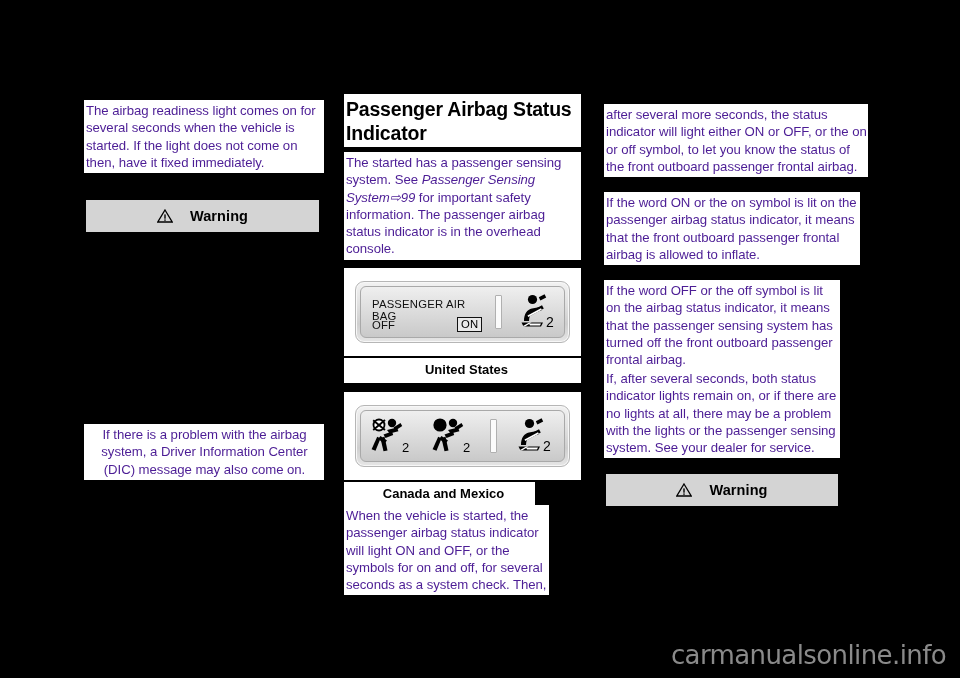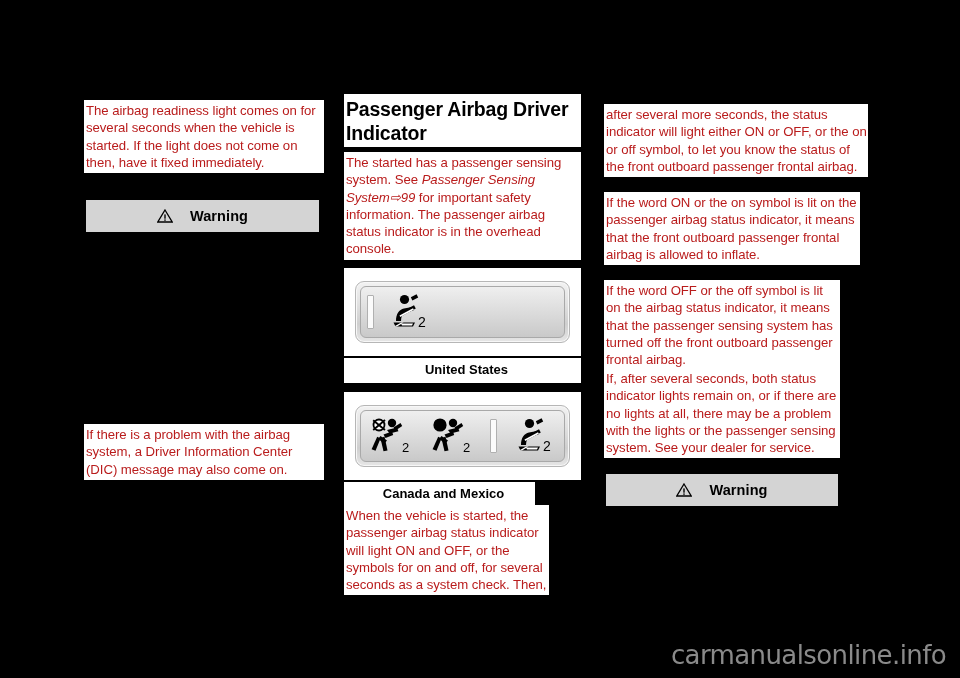--- a/index.html
+++ b/index.html
@@ -35,21 +35,21 @@
 
   .block {
     position: absolute;
     background: #ffffff;
     box-sizing: border-box;
   }
 
   .para {
     font-size: 13.2px;
     line-height: 17.3px;
-    color: #b91c1c;
+    color: #4c1d95;
     padding: 2px 1px 2px 2px;
     background: #ffffff;
     letter-spacing: -0.05px;
   }
 
   .heading {
     font-size: 19.5px;
     line-height: 24px;
     font-weight: bold;
     background: #ffffff;
@@ -192,34 +192,39 @@
       <span class="warn-tri">
         <svg viewBox="0 0 16 14" width="16" height="14">
           <polygon points="8,1 15.2,13 0.8,13" fill="none" stroke="#000" stroke-width="1.3"></polygon>
           <rect x="7.3" y="5.4" width="1.4" height="4.3" fill="#000"></rect>
           <rect x="7.3" y="10.4" width="1.4" height="1.4" fill="#000"></rect>
         </svg>
       </span>
       <span class="wtext">Warning</span>
     </div>
 
-    <div class="block para" style="left:0; top:424px; width:240px;">If there is a problem with the airbag system, a Driver Information Center (DIC) message may also come on.</div>
+    <div class="block para" style="left:0; top:424px; width:240px;text-align:center;">If there is a problem with the airbag system, a Driver Information Center (DIC) message may also come on.</div>
   </div>
 
   <div class="col col-2">
 
-    <div class="block heading" style="left:0; top:94px; width:237px;">Passenger Airbag Driver Indicator</div>
+    <div class="block heading" style="left:0; top:94px; width:237px;">Passenger Airbag Status Indicator</div>
 
     <div class="block para" style="left:0; top:152px; width:237px;">
       <span>The started has a passenger sensing system. See </span><span class="it">Passenger Sensing System</span><span class="it">⇨</span><span class="it">99</span><span> for important safety information. The passenger airbag status indicator is in the overhead console.</span>
     </div>
 
     <div class="block figure" style="left:0; top:268px; width:237px; height:88px;">
       <div class="indicator us-ind">
         <div class="indicator-inner">
+          <div class="us-text-area">
+            <span class="lbl-pab">PASSENGER AIR BAG</span>
+            <span class="lbl-off">OFF</span>
+            <span class="lbl-on">ON</span>
+          </div>
           <div class="divider-bar"></div>
           <div class="sym-cell">
             <svg width="42" height="38" viewBox="0 0 42 38">
               <g fill="#000">
                 <circle cx="17.5" cy="6.5" r="4.6"></circle>
                 <path d="M9 28 C9 21 12 16.5 17 15.5 L25 14 L26.5 17.5 L18.5 19.5 C15.5 20.5 14 23.5 14 28 Z"></path>
                 <path d="M6.5 29.5 L28 29.5 L26 33.5 L8.5 33.5 Z"></path>
                 <path d="M14.2 29.5 L7.2 33.5 L10 33.5 L16.6 29.5 Z" fill="#fff"></path>
                 <path d="M23.8 4.2 L29.6 1.2 L31.2 4.4 L25.4 7.4 Z"></path>
                 <path d="M10.5 21 L27 12.2 L28.8 15.6 L12.3 24.4 Z"></path>

